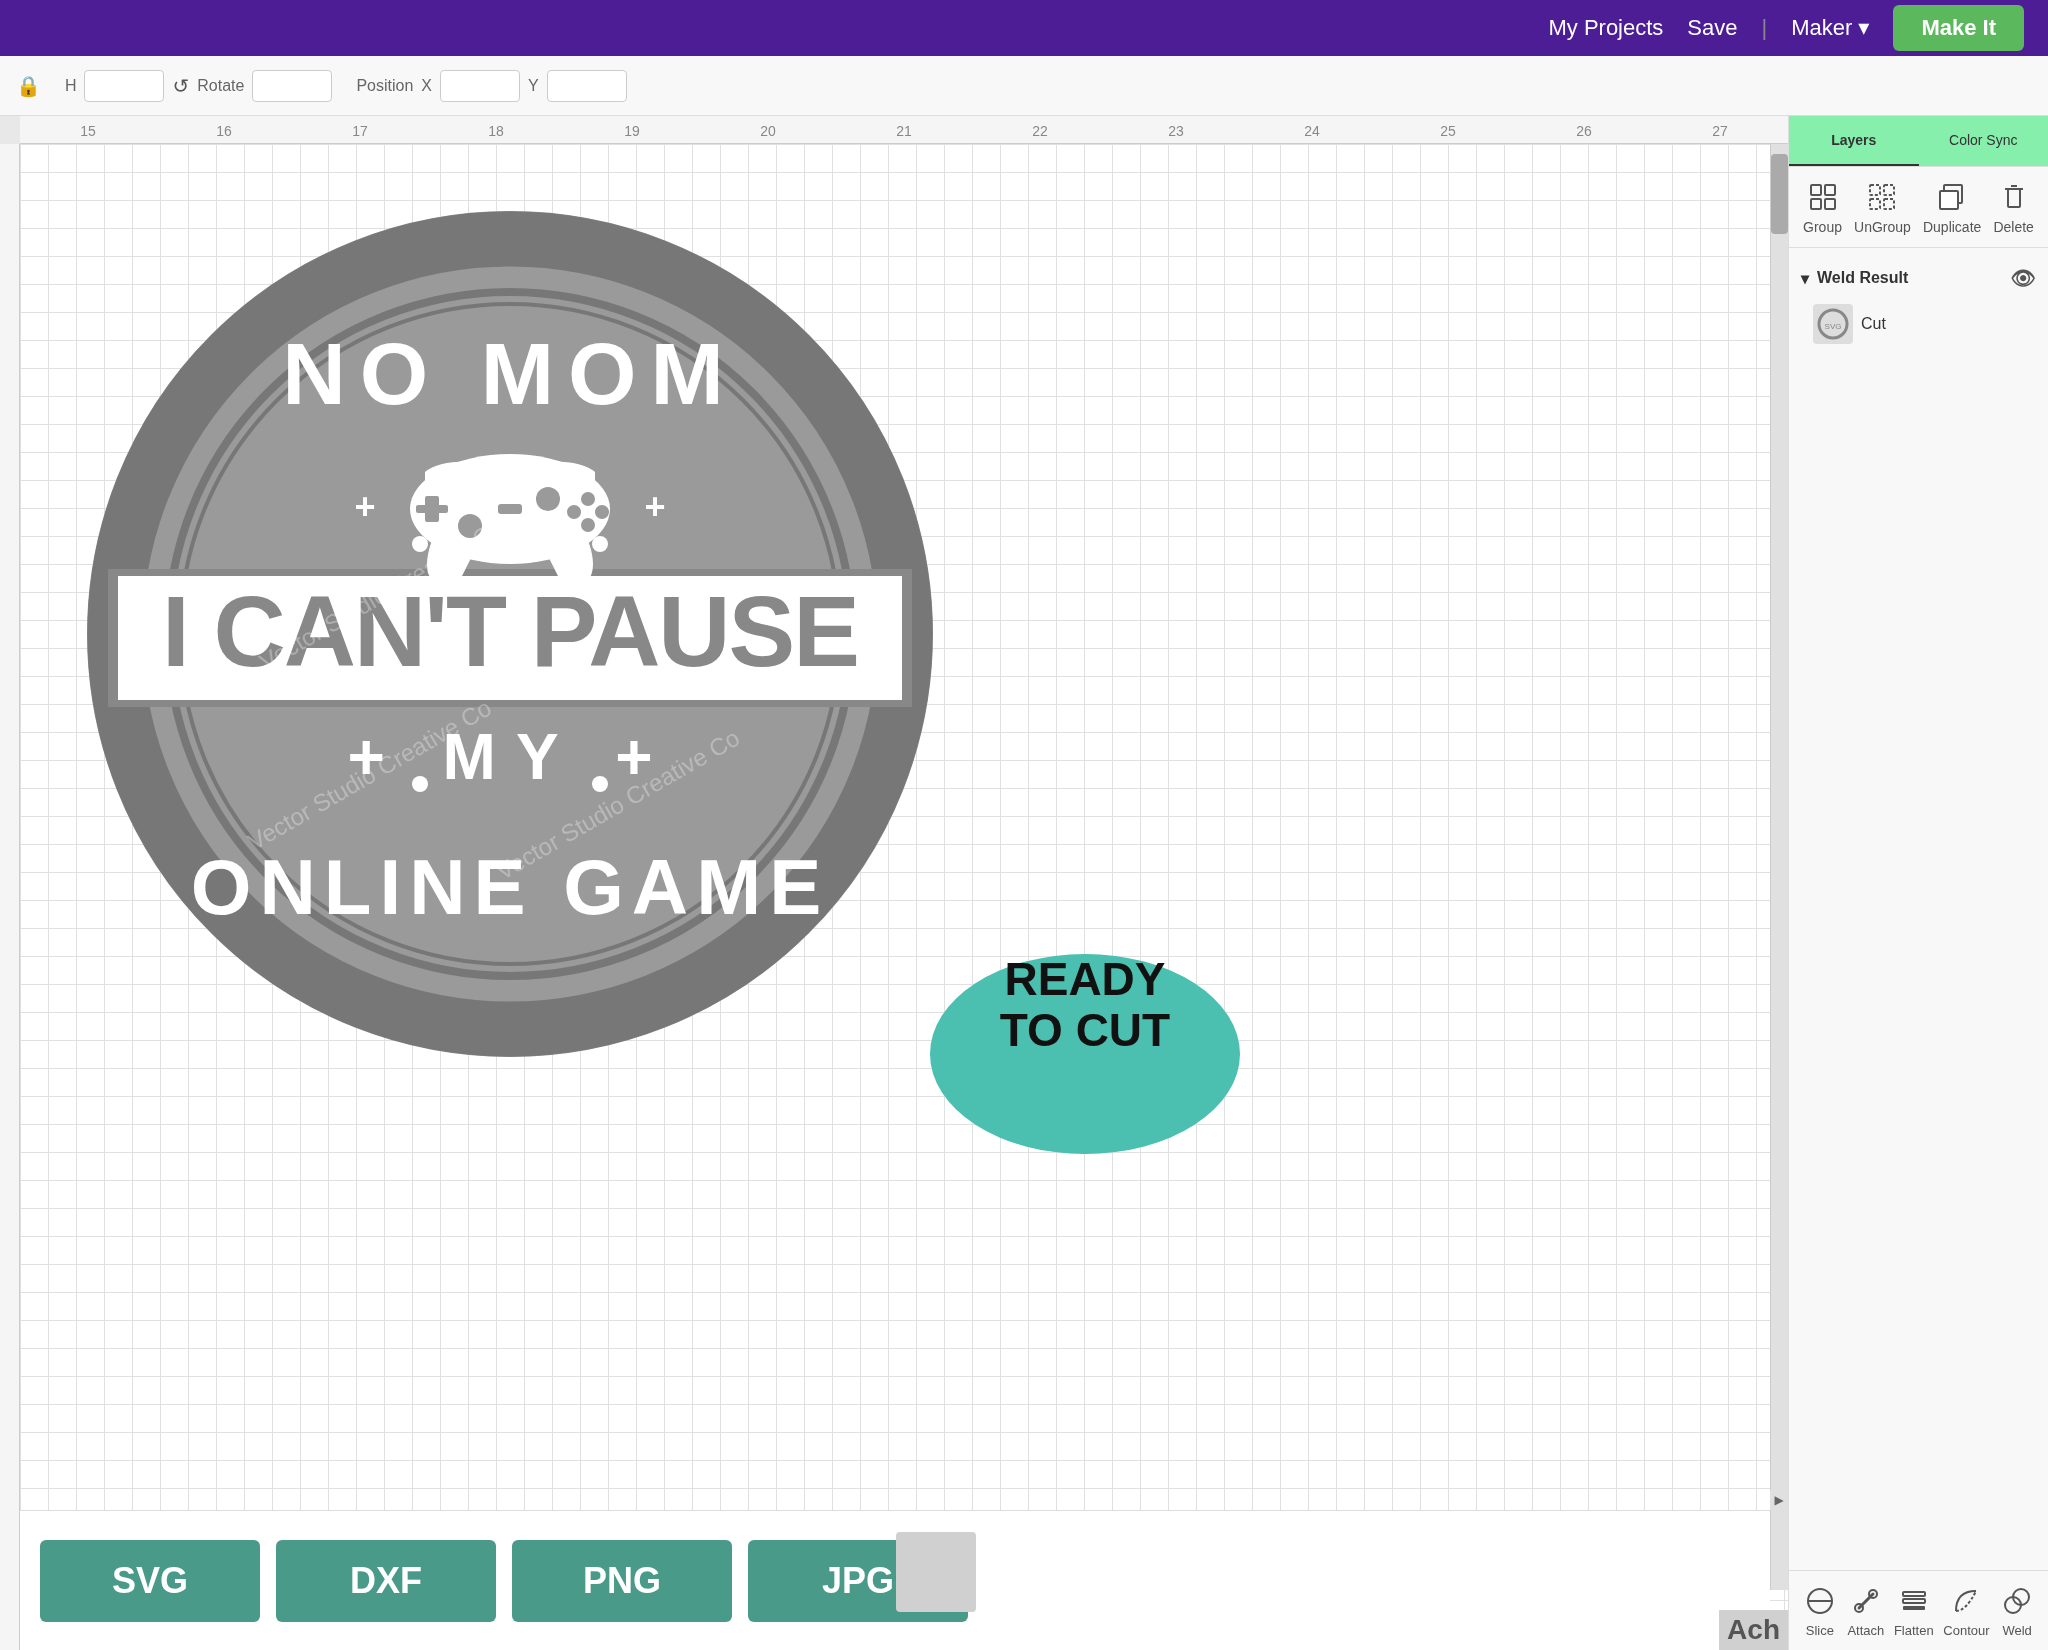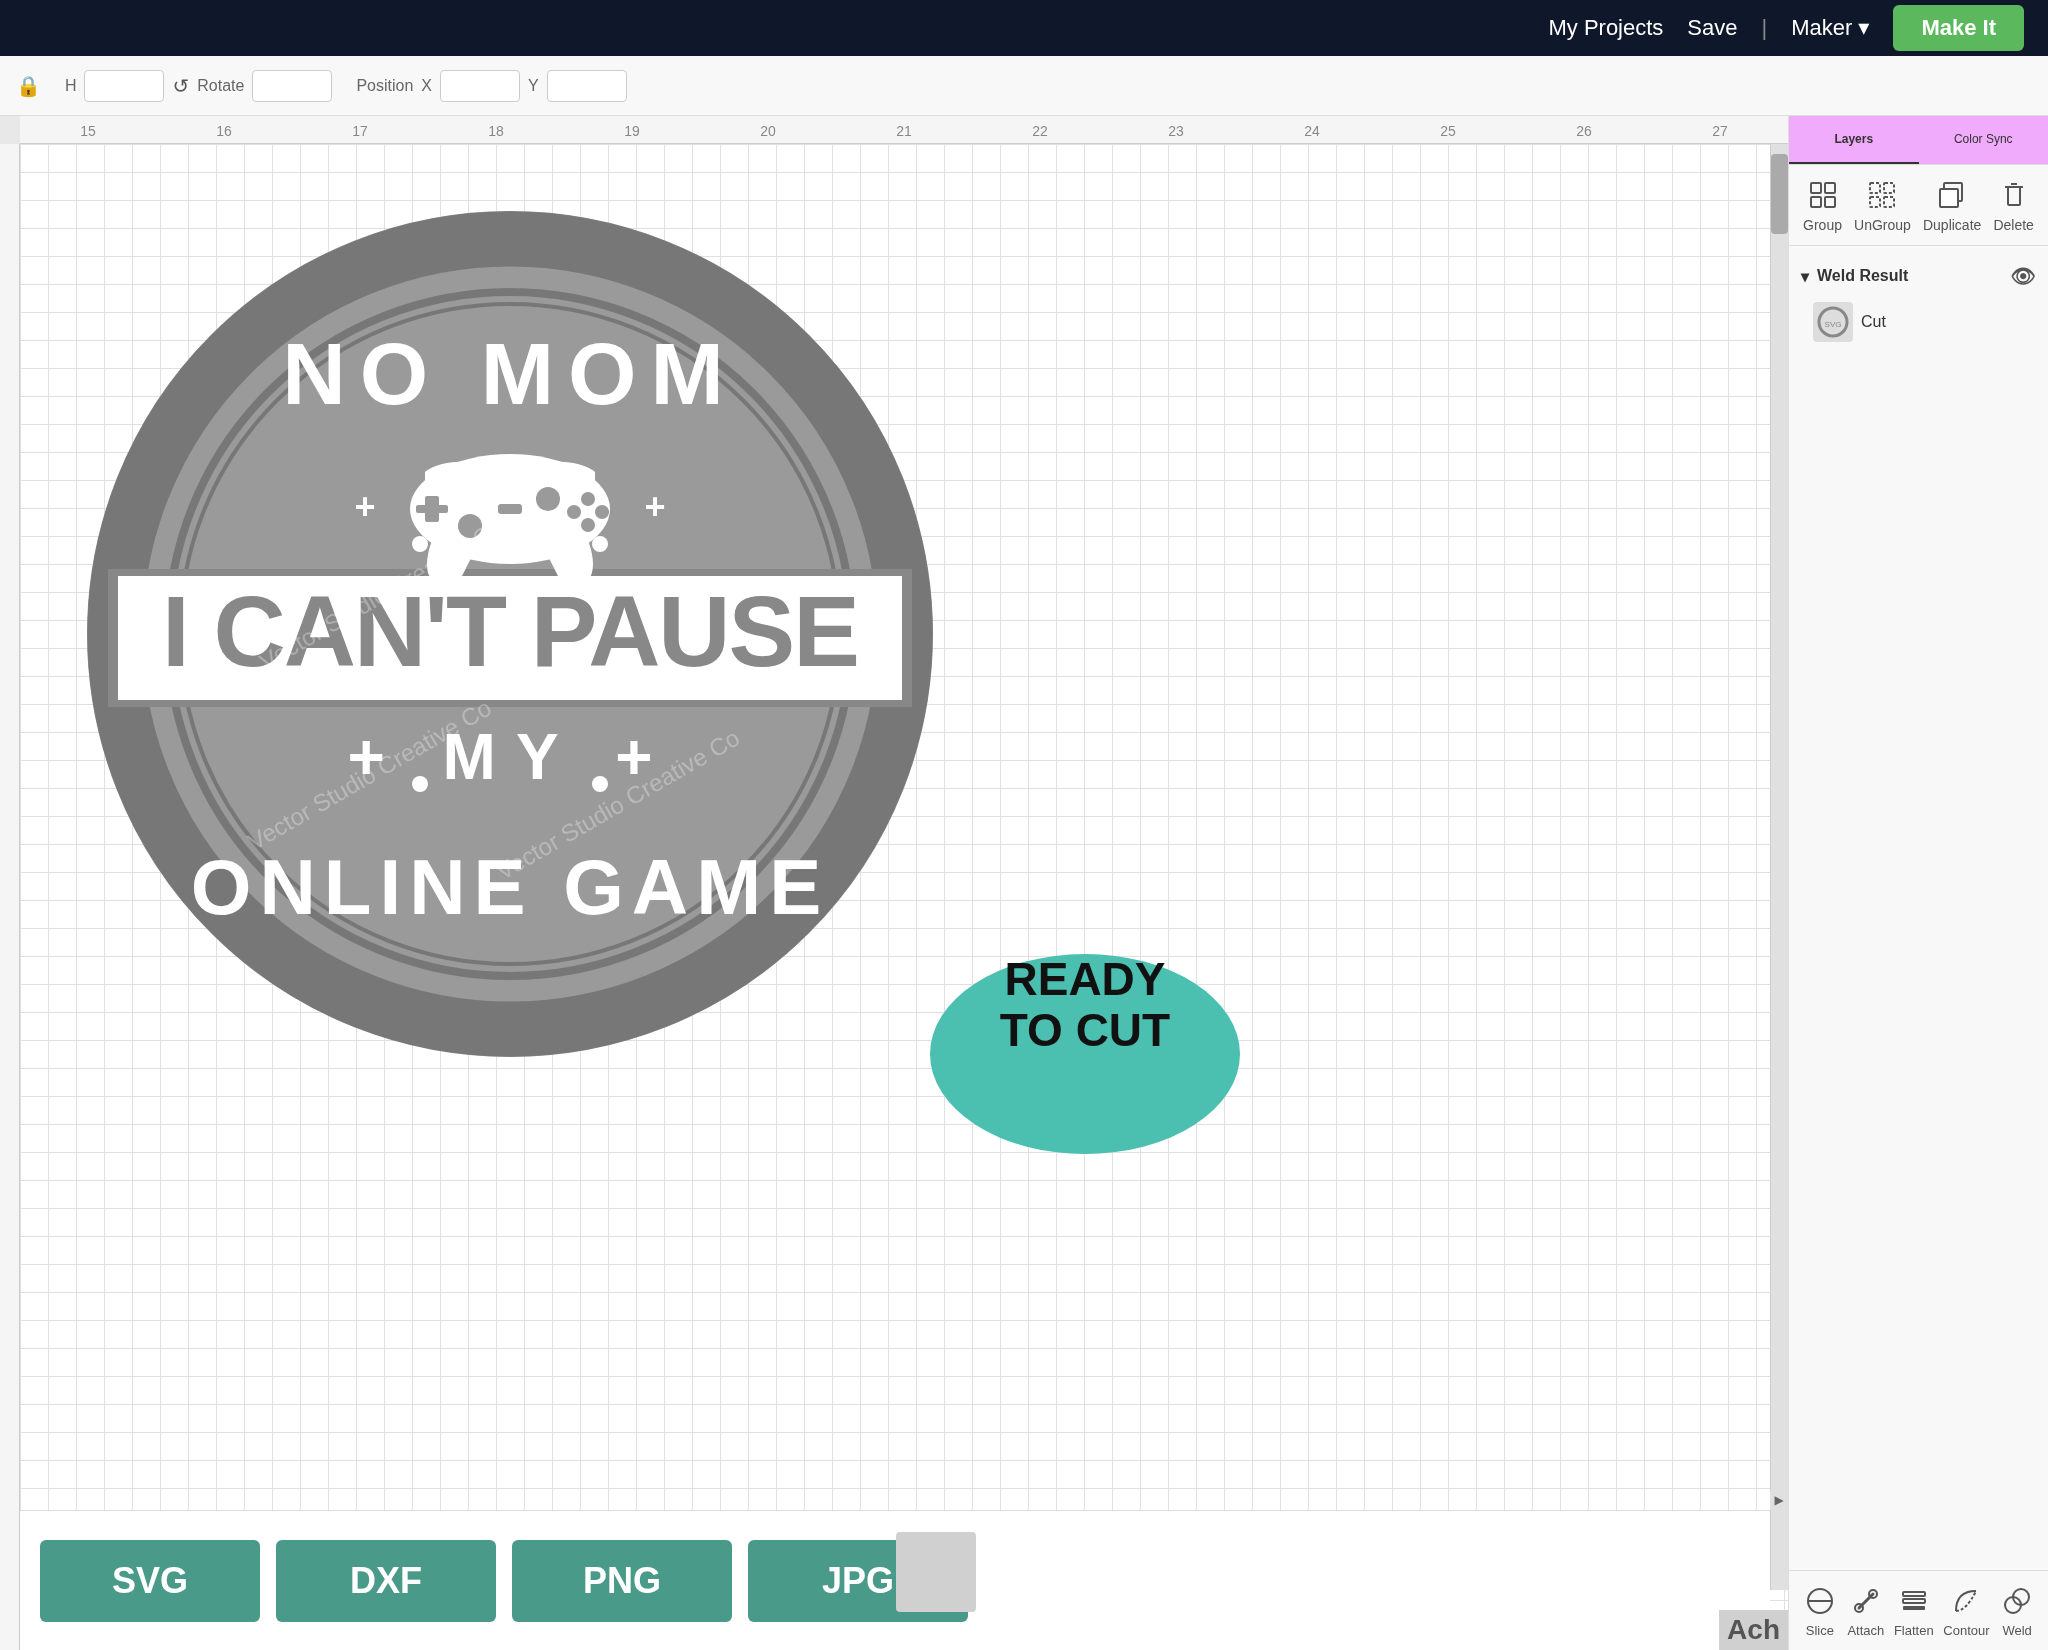--- a/index.html
+++ b/index.html
@@ -8,21 +8,21 @@
       height: 1650px;
       overflow: hidden;
       font-family: -apple-system, BlinkMacSystemFont, 'Segoe UI', sans-serif;
       background: #f0f0f0;
     }
 
     
     .top-nav {
       width: 100%;
       height: 56px;
-      background: #0f172a;
+      background: #4c1d95;
       display: flex;
       align-items: center;
       justify-content: flex-end;
       padding: 0 24px;
       gap: 24px;
       position: relative;
       z-index: 10;
     }
     .top-nav-link {
       color: #ffffff;
@@ -259,23 +259,23 @@
 
     
     .panel-tabs {
       display: flex;
       border-bottom: 1px solid #ddd;
     }
     .panel-tab {
       flex: 1;
       padding: 16px 0;
       text-align: center;
-      font-size: 12px;
-      cursor: pointer;
-      background: #f0abfc;
+      font-size: 14px;
+      cursor: pointer;
+      background: #86efac;
       color: #333;
       border-bottom: 2px solid transparent;
     }
     .panel-tab.active {
       border-bottom: 2px solid #333;
       font-weight: 600;
     }
 
     
     .panel-actions {

